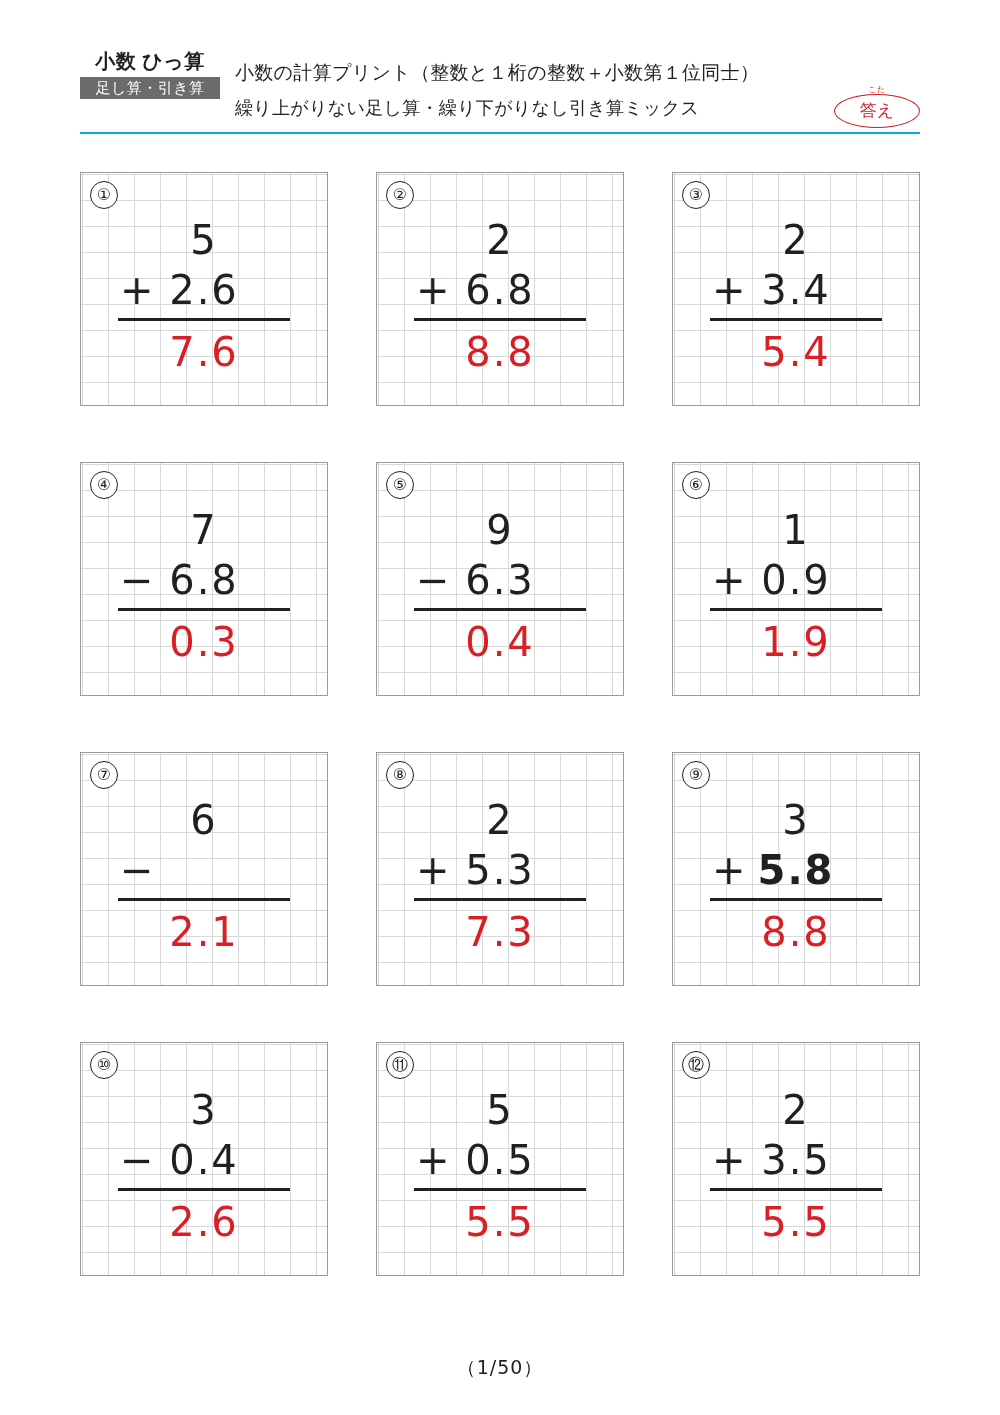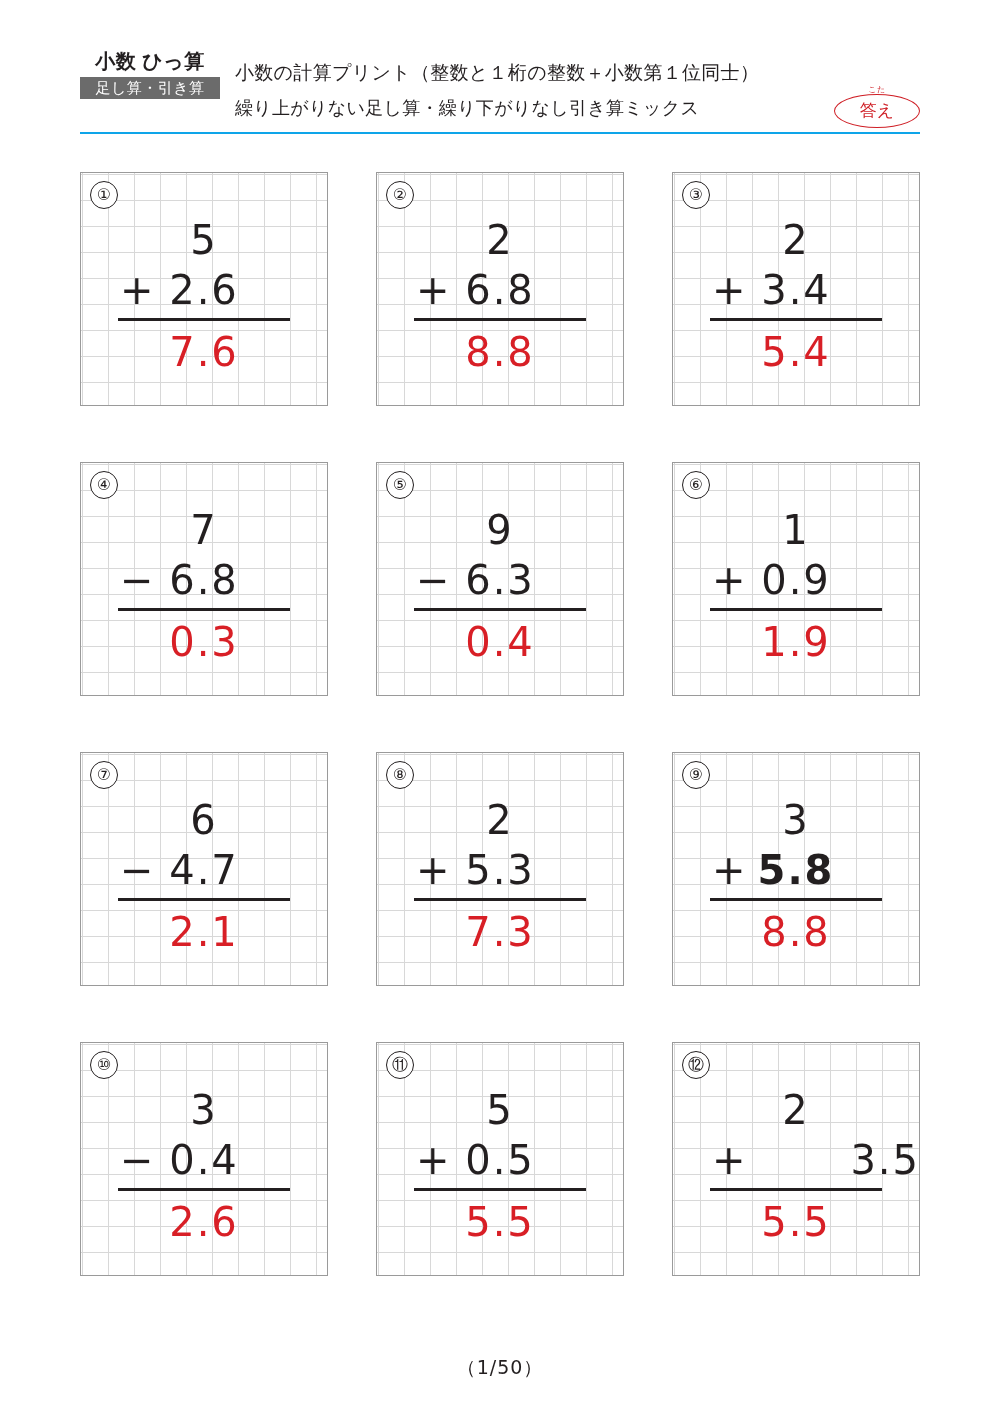--- a/index.html
+++ b/index.html
@@ -285,21 +285,20 @@
         <div class="op" style="left: 40px; top: 96px;">+</div>
         <div class="rule" style="left: 38px; top: 146px; width: 172px;"></div>
         <div class="row row-answer" style="padding-right: 22px;">1.9</div>
       </div>
     </div>
     <div class="problem">
       <div class="grid-box"></div>
       <div class="qnum">⑦</div>
       <div class="calc">
         <div class="row row-top" style="padding-right: 22px;">6</div>
-        <div class="row row-bottom" style="padding-right: 22px;">4.7</div>
         <div class="op" style="left: 40px; top: 96px;">−</div>
         <div class="rule" style="left: 38px; top: 146px; width: 172px;"></div>
         <div class="row row-answer" style="padding-right: 22px;">2.1</div>
       </div>
     </div>
     <div class="problem">
       <div class="grid-box"></div>
       <div class="qnum">⑧</div>
       <div class="calc">
         <div class="row row-top" style="padding-right: 22px;">2</div>
@@ -340,21 +339,21 @@
         <div class="op" style="left: 40px; top: 96px;">+</div>
         <div class="rule" style="left: 38px; top: 146px; width: 172px;"></div>
         <div class="row row-answer" style="padding-right: 22px;">5.5</div>
       </div>
     </div>
     <div class="problem">
       <div class="grid-box"></div>
       <div class="qnum">⑫</div>
       <div class="calc">
         <div class="row row-top" style="padding-right: 22px;">2</div>
-        <div class="row row-bottom" style="padding-right: 22px; text-align: right;">3.5</div>
+        <div class="row row-bottom" style="padding-right: 22px;">3.5</div>
         <div class="op" style="left: 40px; top: 96px;">+</div>
         <div class="rule" style="left: 38px; top: 146px; width: 172px;"></div>
         <div class="row row-answer" style="padding-right: 22px;">5.5</div>
       </div>
     </div>
   </div>
 
 <div class="footer">
   <span>（1/50）</span>
 </div>

